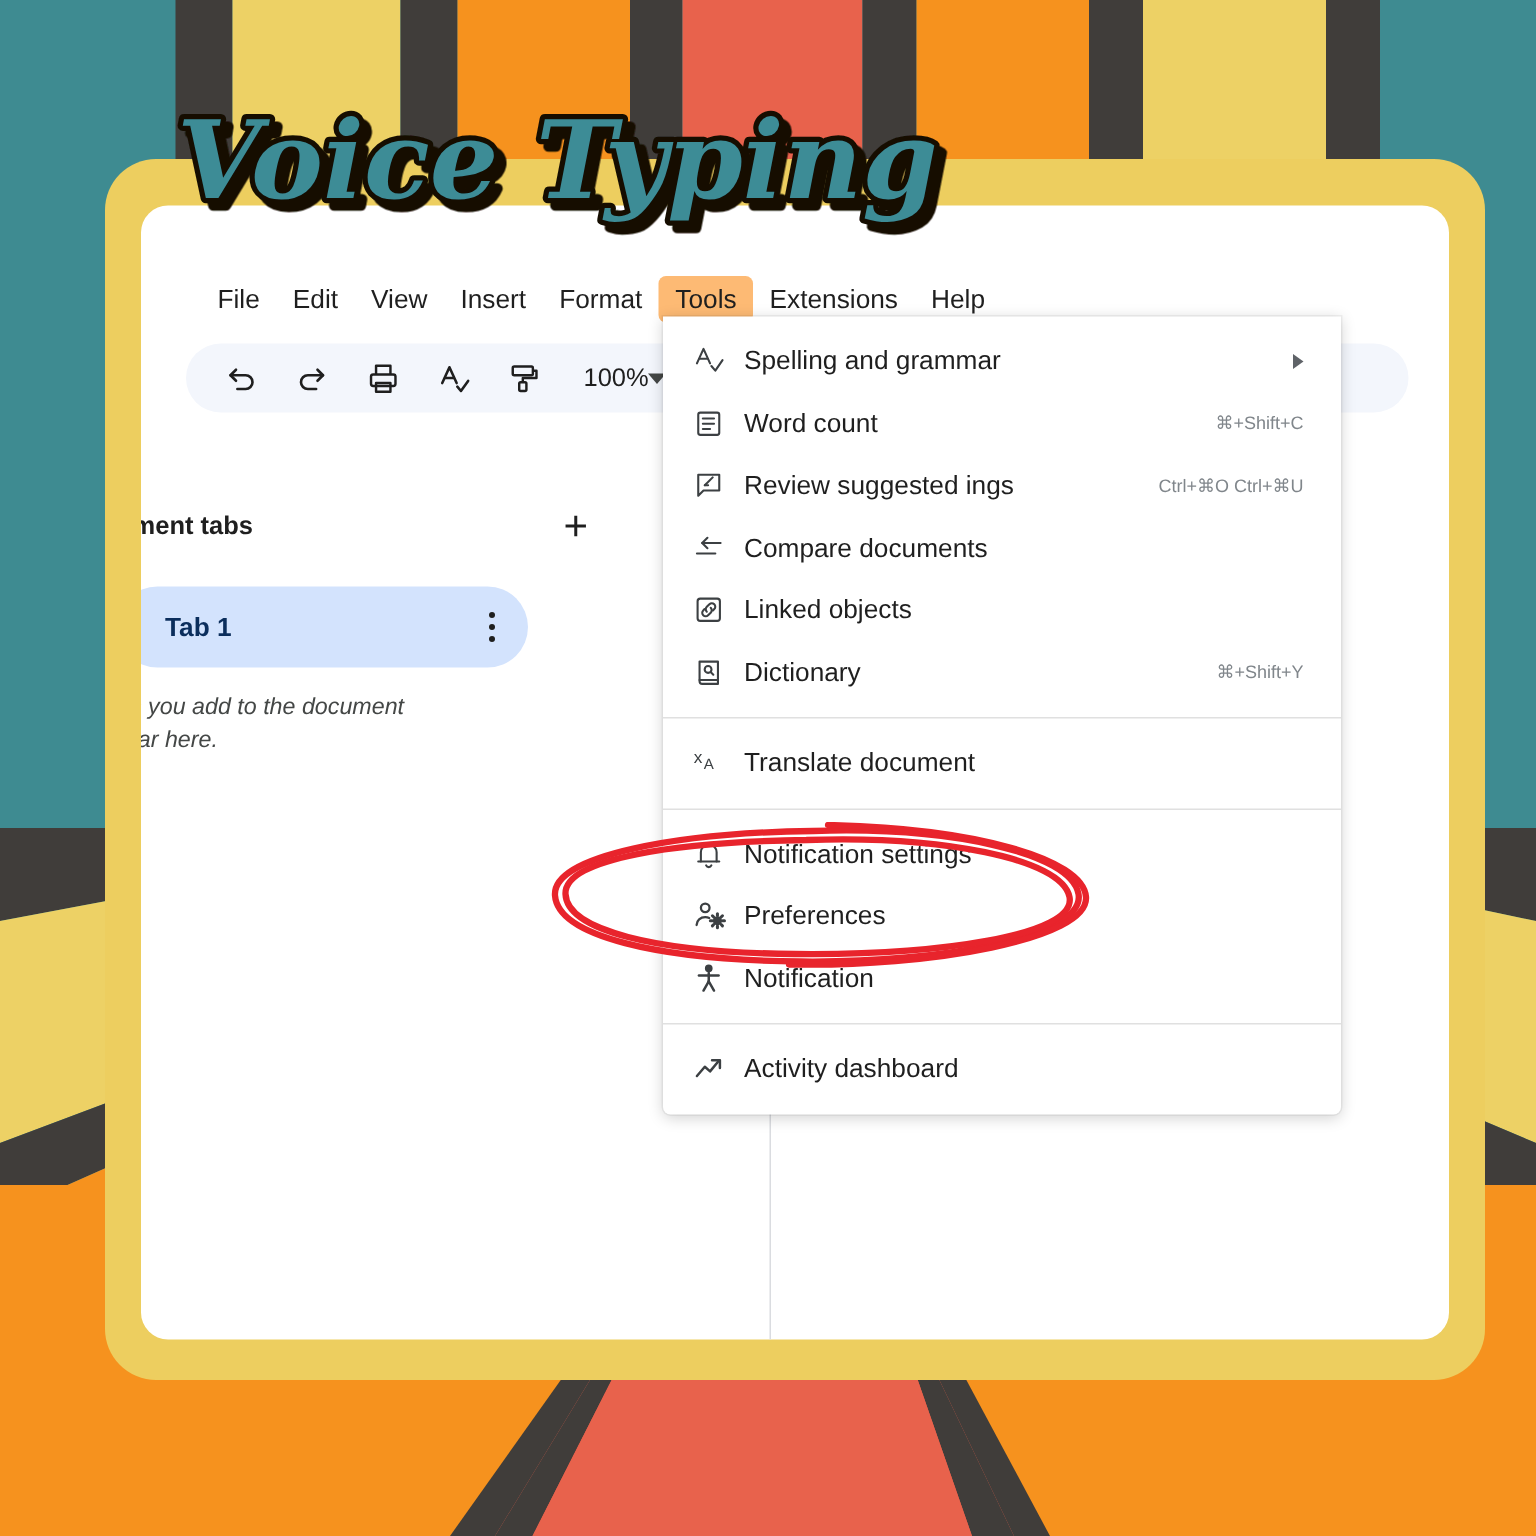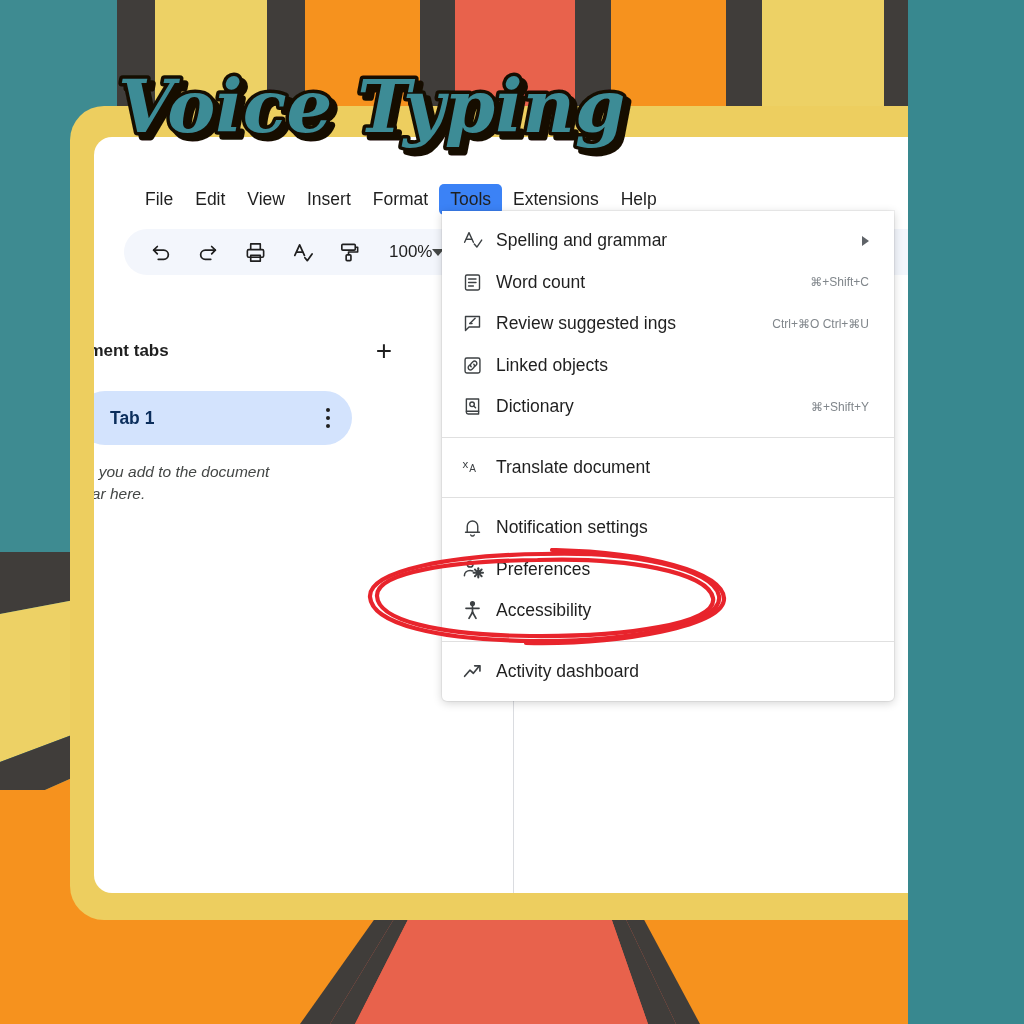--- a/index.html
+++ b/index.html
@@ -3,21 +3,21 @@
 <meta charset="utf-8">
 <style>
   * { box-sizing: border-box; margin: 0; padding: 0; }
   html, body {
     width: 1024px; height: 1024px;
     overflow: hidden;
     font-family: "Liberation Sans", sans-serif;
     background: #38888f;
   }
 
-  #stage { position: relative; width: 908px; height: 1024px; overflow: hidden; }
+  #stage { position: relative; width: 1024px; height: 1024px; overflow: hidden; }
 
   
   .bg { position: absolute; inset: 0; }
   .bg-base { background: #3e8b91; }
 
   
   .frame {
     position: absolute;
     left: 70px; top: 106px;
     width: 920px; height: 814px;
@@ -44,21 +44,21 @@
     padding-left: 40px;
     gap: 0px;
   }
   .menu-item {
     font-size: 17.5px;
     color: #1f1f1f;
     padding: 5px 11px;
     border-radius: 5px;
     white-space: nowrap;
   }
-  .menu-item.active { background: #3b82f6; }
+  .menu-item.active { background: #fdba74; }
 
   
   .toolbar {
     position: absolute;
     left: 30px; top: 92px;
     width: 815px; height: 46px;
     background: #f3f6fc;
     border-radius: 23px;
     display: flex;
     align-items: center;
@@ -337,20 +337,31 @@
       <div class="mi">
         <span class="mi-icon">
           <svg width="21" height="21" viewBox="0 0 24 24" fill="none" stroke="#3c4043" stroke-width="1.6" stroke-linecap="round" stroke-linejoin="round">
             <path d="M4 4h16v12H8l-4 4z"></path>
             <path d="M9 12 L15 6"></path>
             <path d="M9 12 h2.5"></path>
           </svg>
         </span>
         <span class="mi-label">Review suggested ings</span>
         <span class="mi-short">Ctrl+⌘O Ctrl+⌘U</span>
+      </div>
+      <div class="mi">
+        <span class="mi-icon">
+          <svg width="21" height="21" viewBox="0 0 24 24" fill="none" stroke="#3c4043" stroke-width="1.6" stroke-linecap="round" stroke-linejoin="round">
+            <path d="M21 8 H7"></path>
+            <path d="M11 4 L7 8 L11 12"></path>
+            <path d="M3 16 H17"></path>
+            <path d="M13 12 L17 16 L13 20" stroke-opacity="0"></path>
+          </svg>
+        </span>
+        <span class="mi-label">Compare documents</span>
       </div>
       <div class="mi">
         <span class="mi-icon">
           <svg width="21" height="21" viewBox="0 0 24 24" fill="none" stroke="#3c4043" stroke-width="1.6" stroke-linecap="round" stroke-linejoin="round">
             <rect x="3.5" y="3.5" width="17" height="17" rx="2"></rect>
             <path d="M10.5 13.5 a2.6 2.6 0 0 1 0-3.7l2-2 a2.6 2.6 0 0 1 3.7 3.7 l-1 1"></path>
             <path d="M13.5 10.5 a2.6 2.6 0 0 1 0 3.7l-2 2 a2.6 2.6 0 0 1-3.7-3.7 l1-1"></path>
           </svg>
         </span>
         <span class="mi-label">Linked objects</span>
@@ -411,21 +422,21 @@
       <div class="mi">
         <span class="mi-icon">
           <svg width="21" height="21" viewBox="0 0 24 24" fill="none" stroke="#3c4043" stroke-width="1.9" stroke-linecap="round">
             <circle cx="12" cy="4" r="2" fill="#3c4043"></circle>
             <path d="M12 7.5 V15"></path>
             <path d="M4.5 9.5 L19.5 9.5"></path>
             <path d="M12 14 L8 21"></path>
             <path d="M12 14 L16 21"></path>
           </svg>
         </span>
-        <span class="mi-label">Accessibility</span>
+        <span class="mi-label">Notification</span>
       </div>
       <div class="mi-sep"></div>
       <div class="mi">
         <span class="mi-icon">
           <svg width="21" height="21" viewBox="0 0 24 24" fill="none" stroke="#3c4043" stroke-width="1.9" stroke-linecap="round" stroke-linejoin="round">
             <path d="M3 17.5 L9 10.5 L13 14 L20 5.5"></path>
             <path d="M14.5 5.5 H20.5 V11.5"></path>
           </svg>
         </span>
         <span class="mi-label">Activity dashboard</span>

